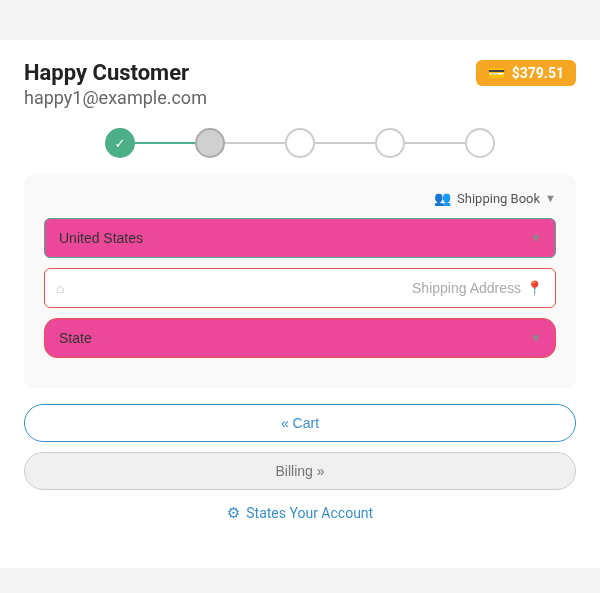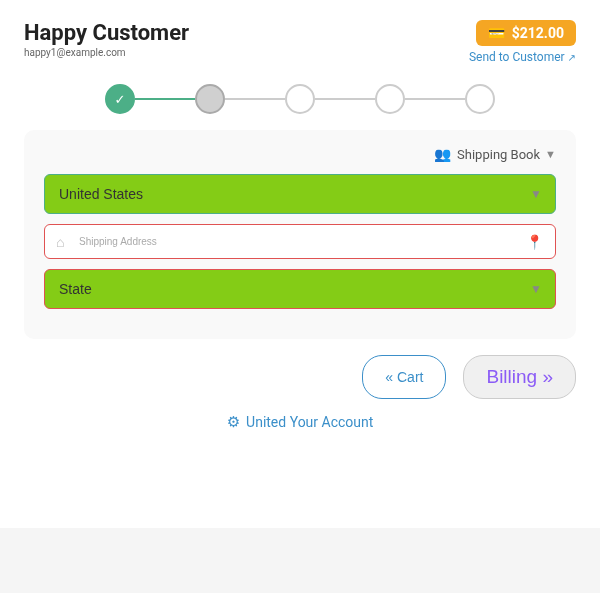--- a/index.html
+++ b/index.html
@@ -10,37 +10,38 @@
       height: 593px;
       overflow: hidden;
       position: relative;
     }
 
     .page-wrapper {
       width: 600px;
       height: 528px;
       background: #fff;
       position: relative;
+      margin-top: 40px;
     }
 
     
     .header {
       display: flex;
       justify-content: space-between;
       align-items: flex-start;
       padding: 20px 24px 12px 24px;
     }
     .customer-info {}
     .customer-name {
       font-size: 22px;
       font-weight: 700;
       color: #222;
     }
     .customer-email {
-      font-size: 10px;
+      font-size: 18px;
       color: #666;
       margin-top: 2px;
     }
     .price-badge {
       display: flex;
       flex-direction: column;
       align-items: flex-end;
       gap: 4px;
     }
     .price-tag {
@@ -137,44 +138,45 @@
     .form-field {
       margin-bottom: 10px;
       position: relative;
     }
 
     .field-input {
       width: 100%;
       padding: 11px 14px;
       border-radius: 6px;
       border: 1.5px solid #e05252;
-      font-size: 10px;
+      font-size: 14px;
       color: #333;
       background: #fff;
       outline: none;
       appearance: none;
+      text-align: right;
     }
     .field-input.red-border {
       border-color: #e05252;
     }
     .field-input::placeholder {
       color: #aaa;
     }
 
     .select-wrapper {
       position: relative;
     }
     .select-wrapper select {
       width: 100%;
       padding: 11px 14px;
       border-radius: 6px;
       border: 1.5px solid #4caf87;
       font-size: 14px;
       color: #333;
-      background: #84cc16;
+      background: #ec4899;
       outline: none;
       appearance: none;
       cursor: pointer;
     }
     .select-arrow {
       position: absolute;
       right: 14px;
       top: 50%;
       transform: translateY(-50%);
       color: #888;
@@ -204,39 +206,40 @@
       top: 50%;
       transform: translateY(-50%);
       color: #bbb;
       font-size: 14px;
     }
 
     
     .action-buttons {
       display: flex;
       justify-content: flex-end;
-      gap: 17px;
+      gap: 10px;
       padding: 16px 24px 8px;
+      flex-direction: column;
     }
     .btn-cart {
       padding: 10px 22px;
       border-radius: 20px;
       border: 1.5px solid #3b8fc9;
       background: #fff;
       color: #3b8fc9;
       font-size: 14px;
       cursor: pointer;
     }
     .btn-billing {
       padding: 10px 22px;
       border-radius: 20px;
       border: 1.5px solid #ccc;
       background: #f0f0f0;
-      color: #8b5cf6;
-      font-size: 19px;
+      color: #737373;
+      font-size: 14px;
       cursor: pointer;
     }
 
     
     .manage-account {
       display: flex;
       align-items: center;
       justify-content: center;
       gap: 6px;
       font-size: 14px;
@@ -255,26 +258,22 @@
 <div class="page-wrapper">
 
   <div class="header">
     <div class="customer-info">
       <div class="customer-name">Happy Customer</div>
       <div class="customer-email">happy1@example.com</div>
     </div>
     <div class="price-badge">
       <div class="price-tag">
         <span class="card-icon">💳</span>
-        <span>$212.00</span>
+        <span>$379.51</span>
       </div>
-      <a class="send-link">
-        <span>Send to Customer</span>
-        <span class="ext-icon">↗</span>
-      </a>
     </div>
   </div>
 
   <div class="stepper">
     <div class="step-circle completed">✓</div>
     <div class="step-line completed"></div>
     <div class="step-circle active"></div>
     <div class="step-line"></div>
     <div class="step-circle"></div>
     <div class="step-line"></div>
@@ -300,32 +299,32 @@
 
     <div class="form-field shipping-field-wrapper">
       <span class="home-icon">⌂</span>
       <input class="field-input red-border" type="text" placeholder="Shipping Address" style="">
       <span class="pin-icon">📍</span>
     </div>
 
 
 
     <div class="form-field select-wrapper">
-      <select style="border-color:#e05252;">
+      <select style="border-color:#e05252;border-radius:13px;">
         <option value="" disabled="" selected="">State</option>
       </select>
       <span class="select-arrow">▼</span>
     </div>
 
 
   </div>
 
   <div class="action-buttons">
     <button class="btn-cart">« Cart</button>
     <button class="btn-billing">Billing »</button>
   </div>
 
   <div class="manage-account">
     <span class="gear-icon">⚙</span>
-    <span>United Your Account</span>
+    <span>States Your Account</span>
   </div>
 
 </div>
 
 </body></html>

